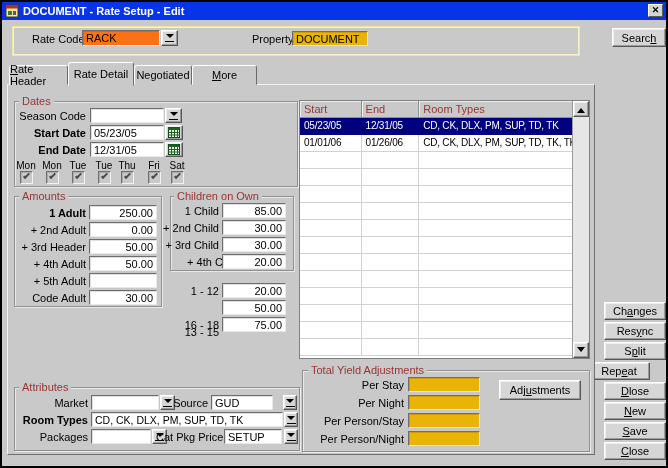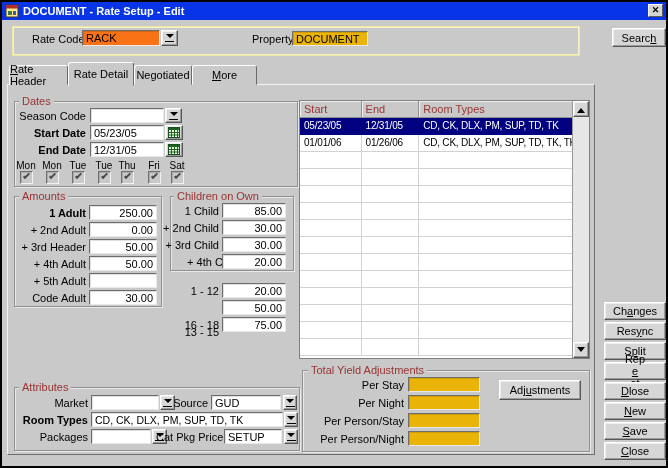--- a/index.html
+++ b/index.html
@@ -311,21 +311,21 @@
 
   <div class="group" style="left:12px;top:385px;width:286px;height:64px;"></div>
   <div class="group-label" style="left:17px;top:379px;">Attributes</div>
   <div class="lbl" style="left:12px;top:395px;width:74px;z-index:3;">Market</div>
   <input class="fld" style="left: 89px; top: 393px; width: 68px; height: 15px; z-index: 3;" value="">
   <button class="btn3d lov abs" style="left:158px;top:393px;width:15px;height:15px;z-index:3;">
       <span class="arr"></span>
       <span class="bar"></span>
     </button>
   <div class="lbl" style="left:168px;top:395px;width:38px;z-index:3;">Source</div>
-  <input class="fld" style="left: 209px; top: 393px; width: 70px; height: 15px; z-index: 3;" value="GUD">
+  <input class="fld" style="left: 209px; top: 393px; width: 62px; height: 15px; z-index: 3;" value="GUD">
   <button class="btn3d lov abs" style="left:281px;top:393px;width:14px;height:15px;z-index:3;">
       <span class="arr"></span>
       <span class="bar"></span>
     </button>
   <div class="lbl b" style="left:12px;top:412px;width:74px;z-index:3;">Room Types</div>
   <input class="fld" style="left: 89px; top: 410px; width: 192px; height: 15px; z-index: 3; font-size: 10.5px;" value="CD, CK, DLX, PM, SUP, TD, TK">
   <button class="btn3d lov abs" style="left:282px;top:410px;width:14px;height:15px;z-index:3;">
       <span class="arr"></span>
       <span class="bar"></span>
     </button>
@@ -350,21 +350,21 @@
   <button class="btn3d abs sidebtn" style="left:602px;top:320px;">
       <span>Res</span>
       <span class="mn">y</span>
       <span>nc</span>
     </button>
   <button class="btn3d abs sidebtn" style="left:602px;top:340px;">
       <span>S</span>
       <span class="mn">p</span>
       <span>lit</span>
     </button>
-  <button class="btn3d abs sidebtn" style="left:602px;top:360px;flex-direction:column;">
+  <button class="btn3d abs sidebtn" style="left:586px;top:360px;">
       <span>Rep</span>
       <span class="mn">e</span>
       <span>at</span>
     </button>
   <button class="btn3d abs sidebtn" style="left:602px;top:380px;">
       <span></span>
       <span class="mn">D</span>
       <span>lose</span>
     </button>
   <button class="btn3d abs sidebtn" style="left:602px;top:400px;">

